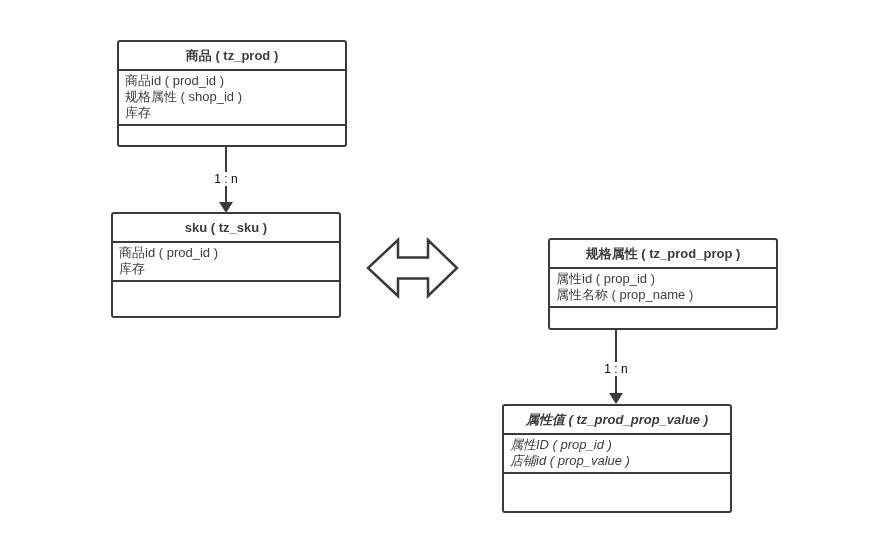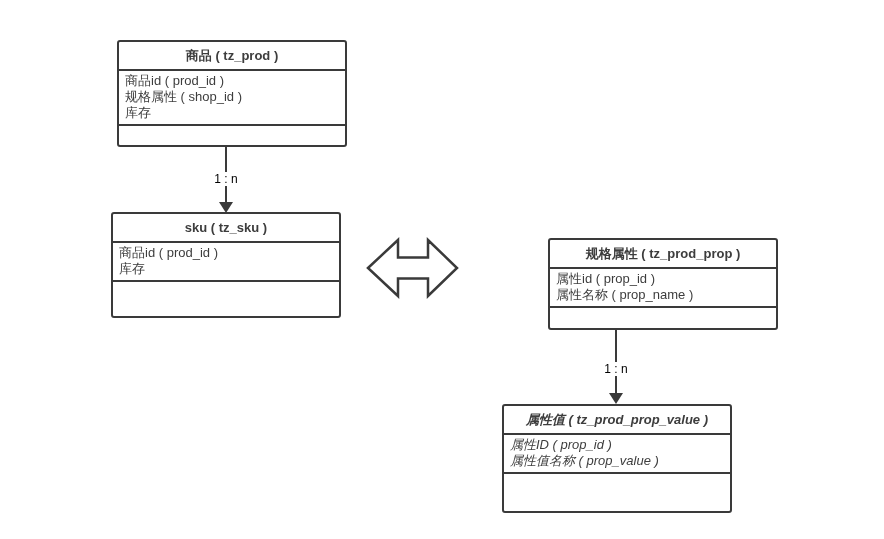--- a/index.html
+++ b/index.html
@@ -121,18 +121,18 @@
   </div>
 
   <div class="connector-line" style="left:615px; top:330px; height:64px;"></div>
   <div class="arrowhead-down" style="left:609px; top:393px;"></div>
   <span class="connector-label" style="left:616px; top:362px;">1 : n</span>
 
   <div class="entity" style="left:502px; top:404px; height:109px;font-style:italic;">
     <div class="entity-title">属性值 ( tz_prod_prop_value )</div>
     <div class="entity-fields">
       <div class="field">属性ID ( prop_id )</div>
-      <div class="field">属性值名称 ( prop_value )</div>
+      <div class="field">店铺id ( prop_value )</div>
     </div>
     <div class="entity-footer"></div>
   </div>
 
 </div>
 
 </body></html>

